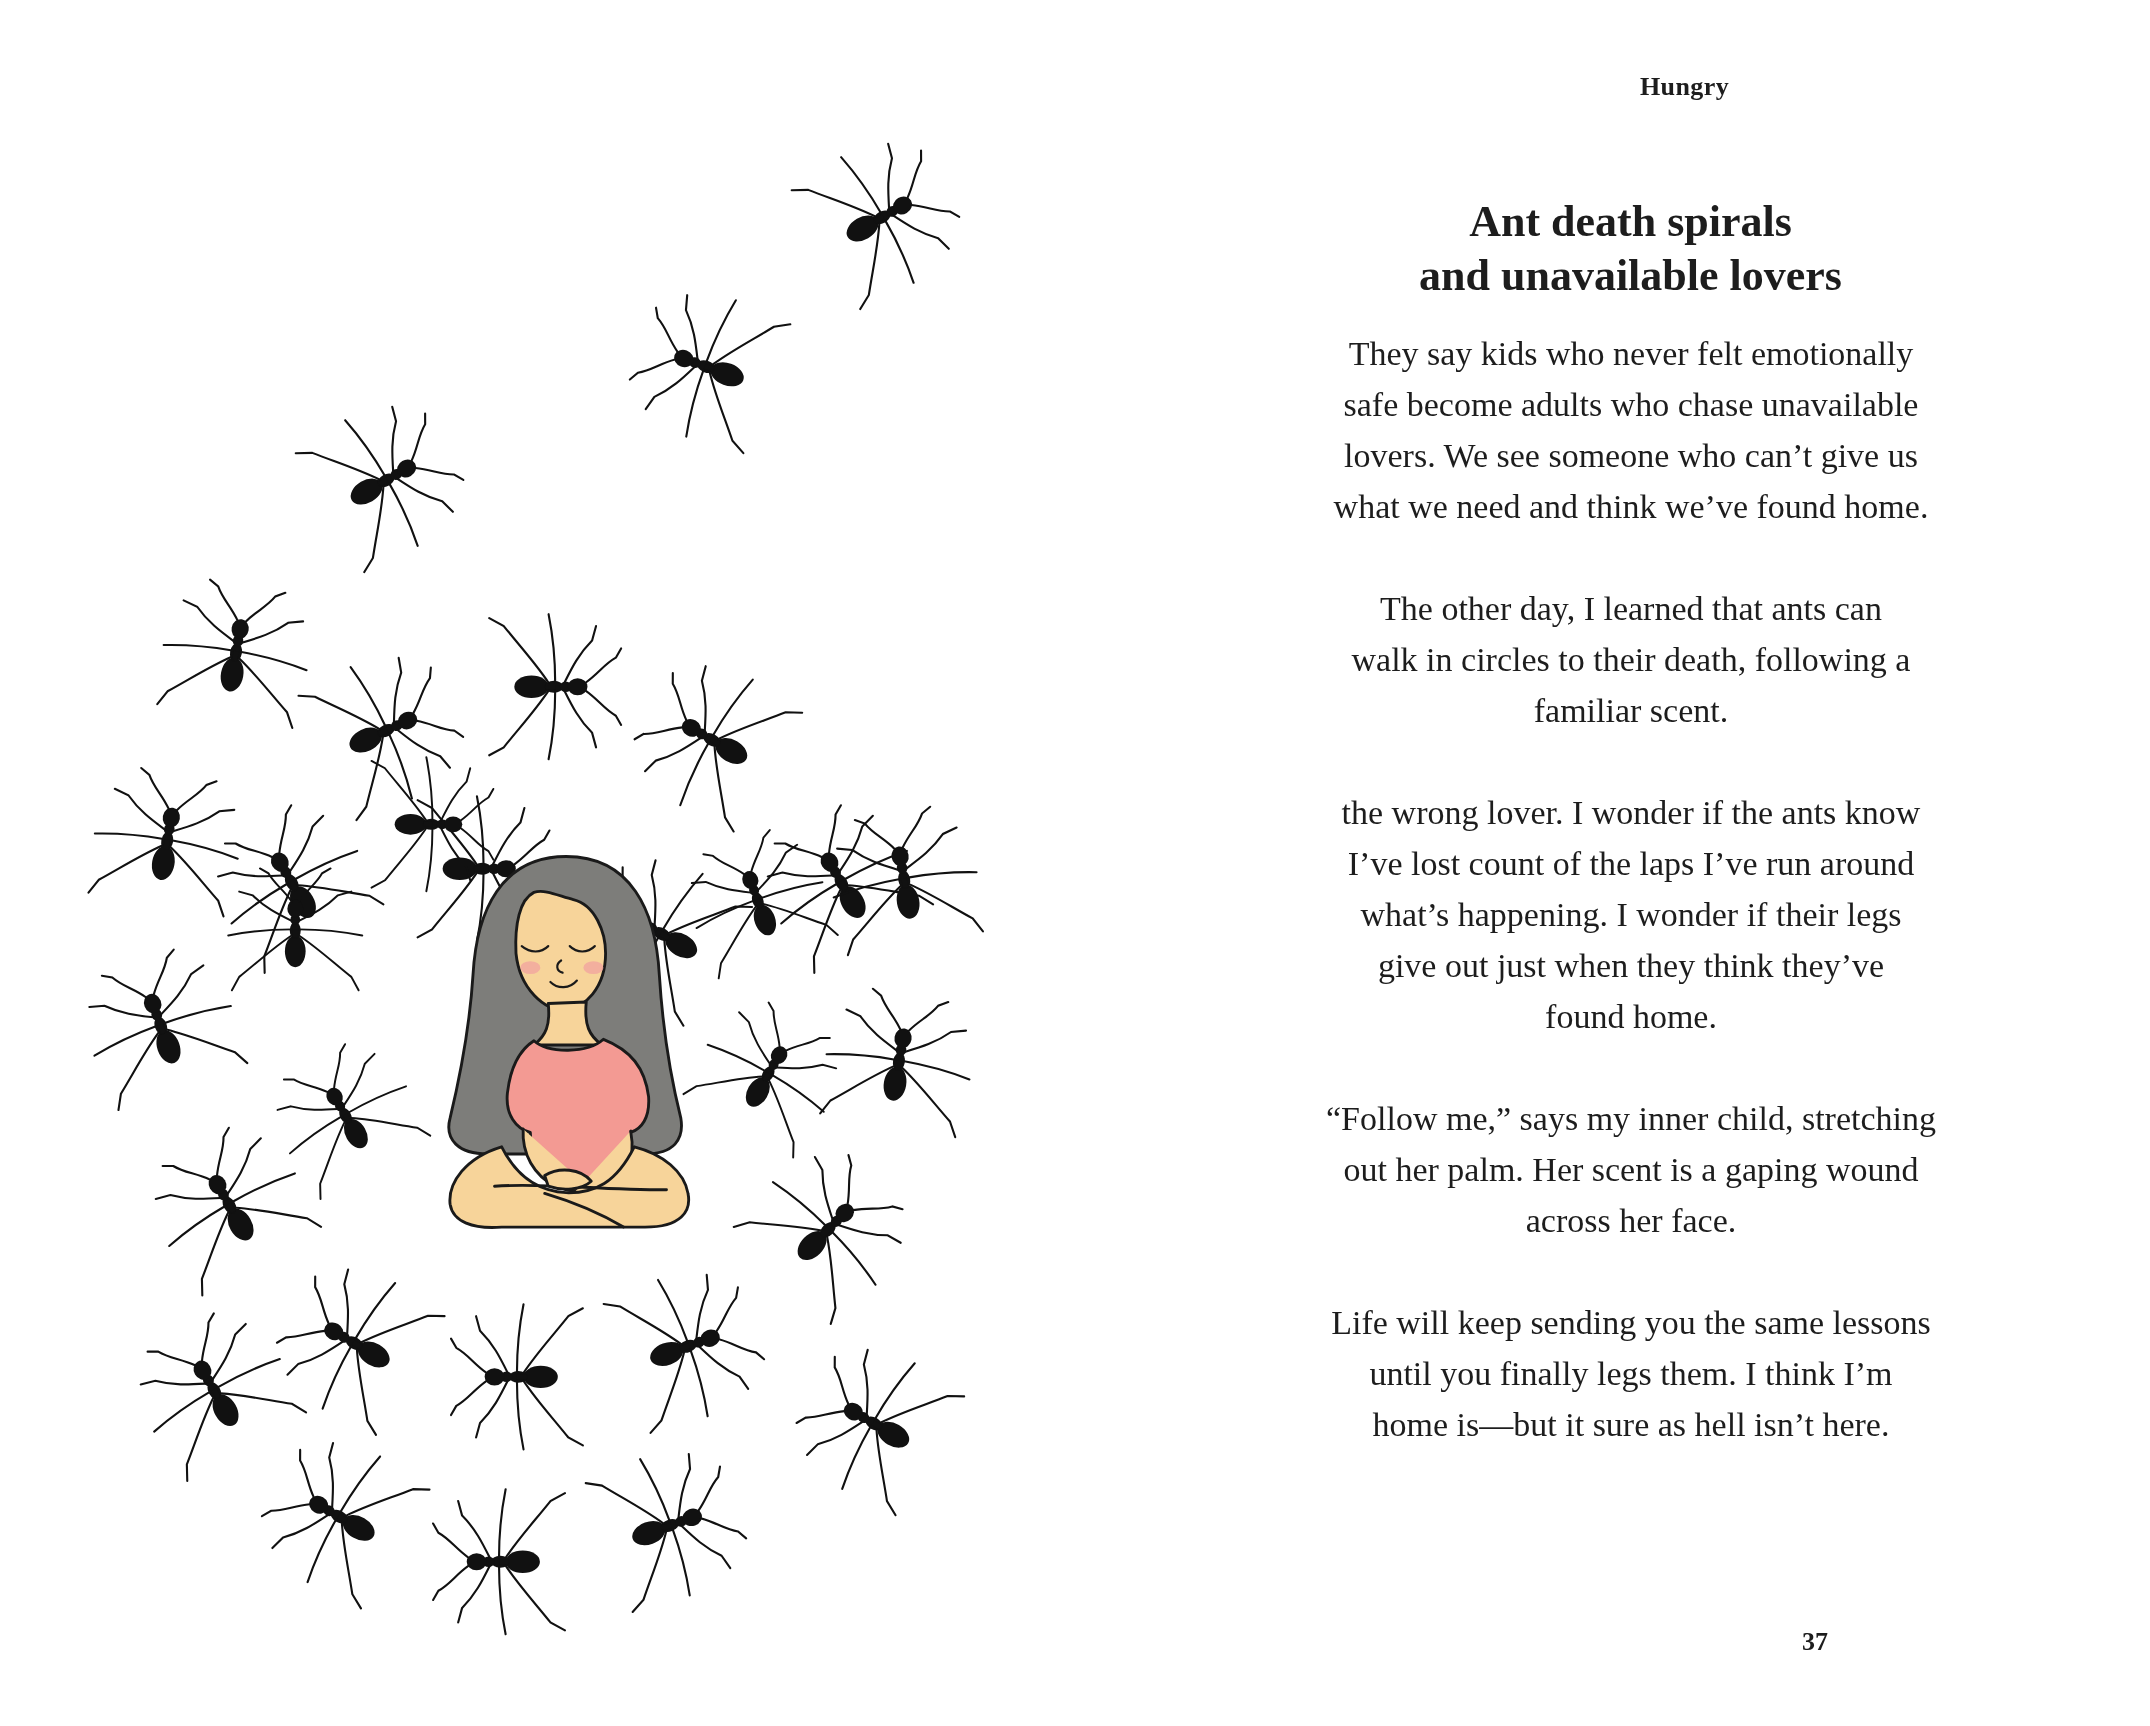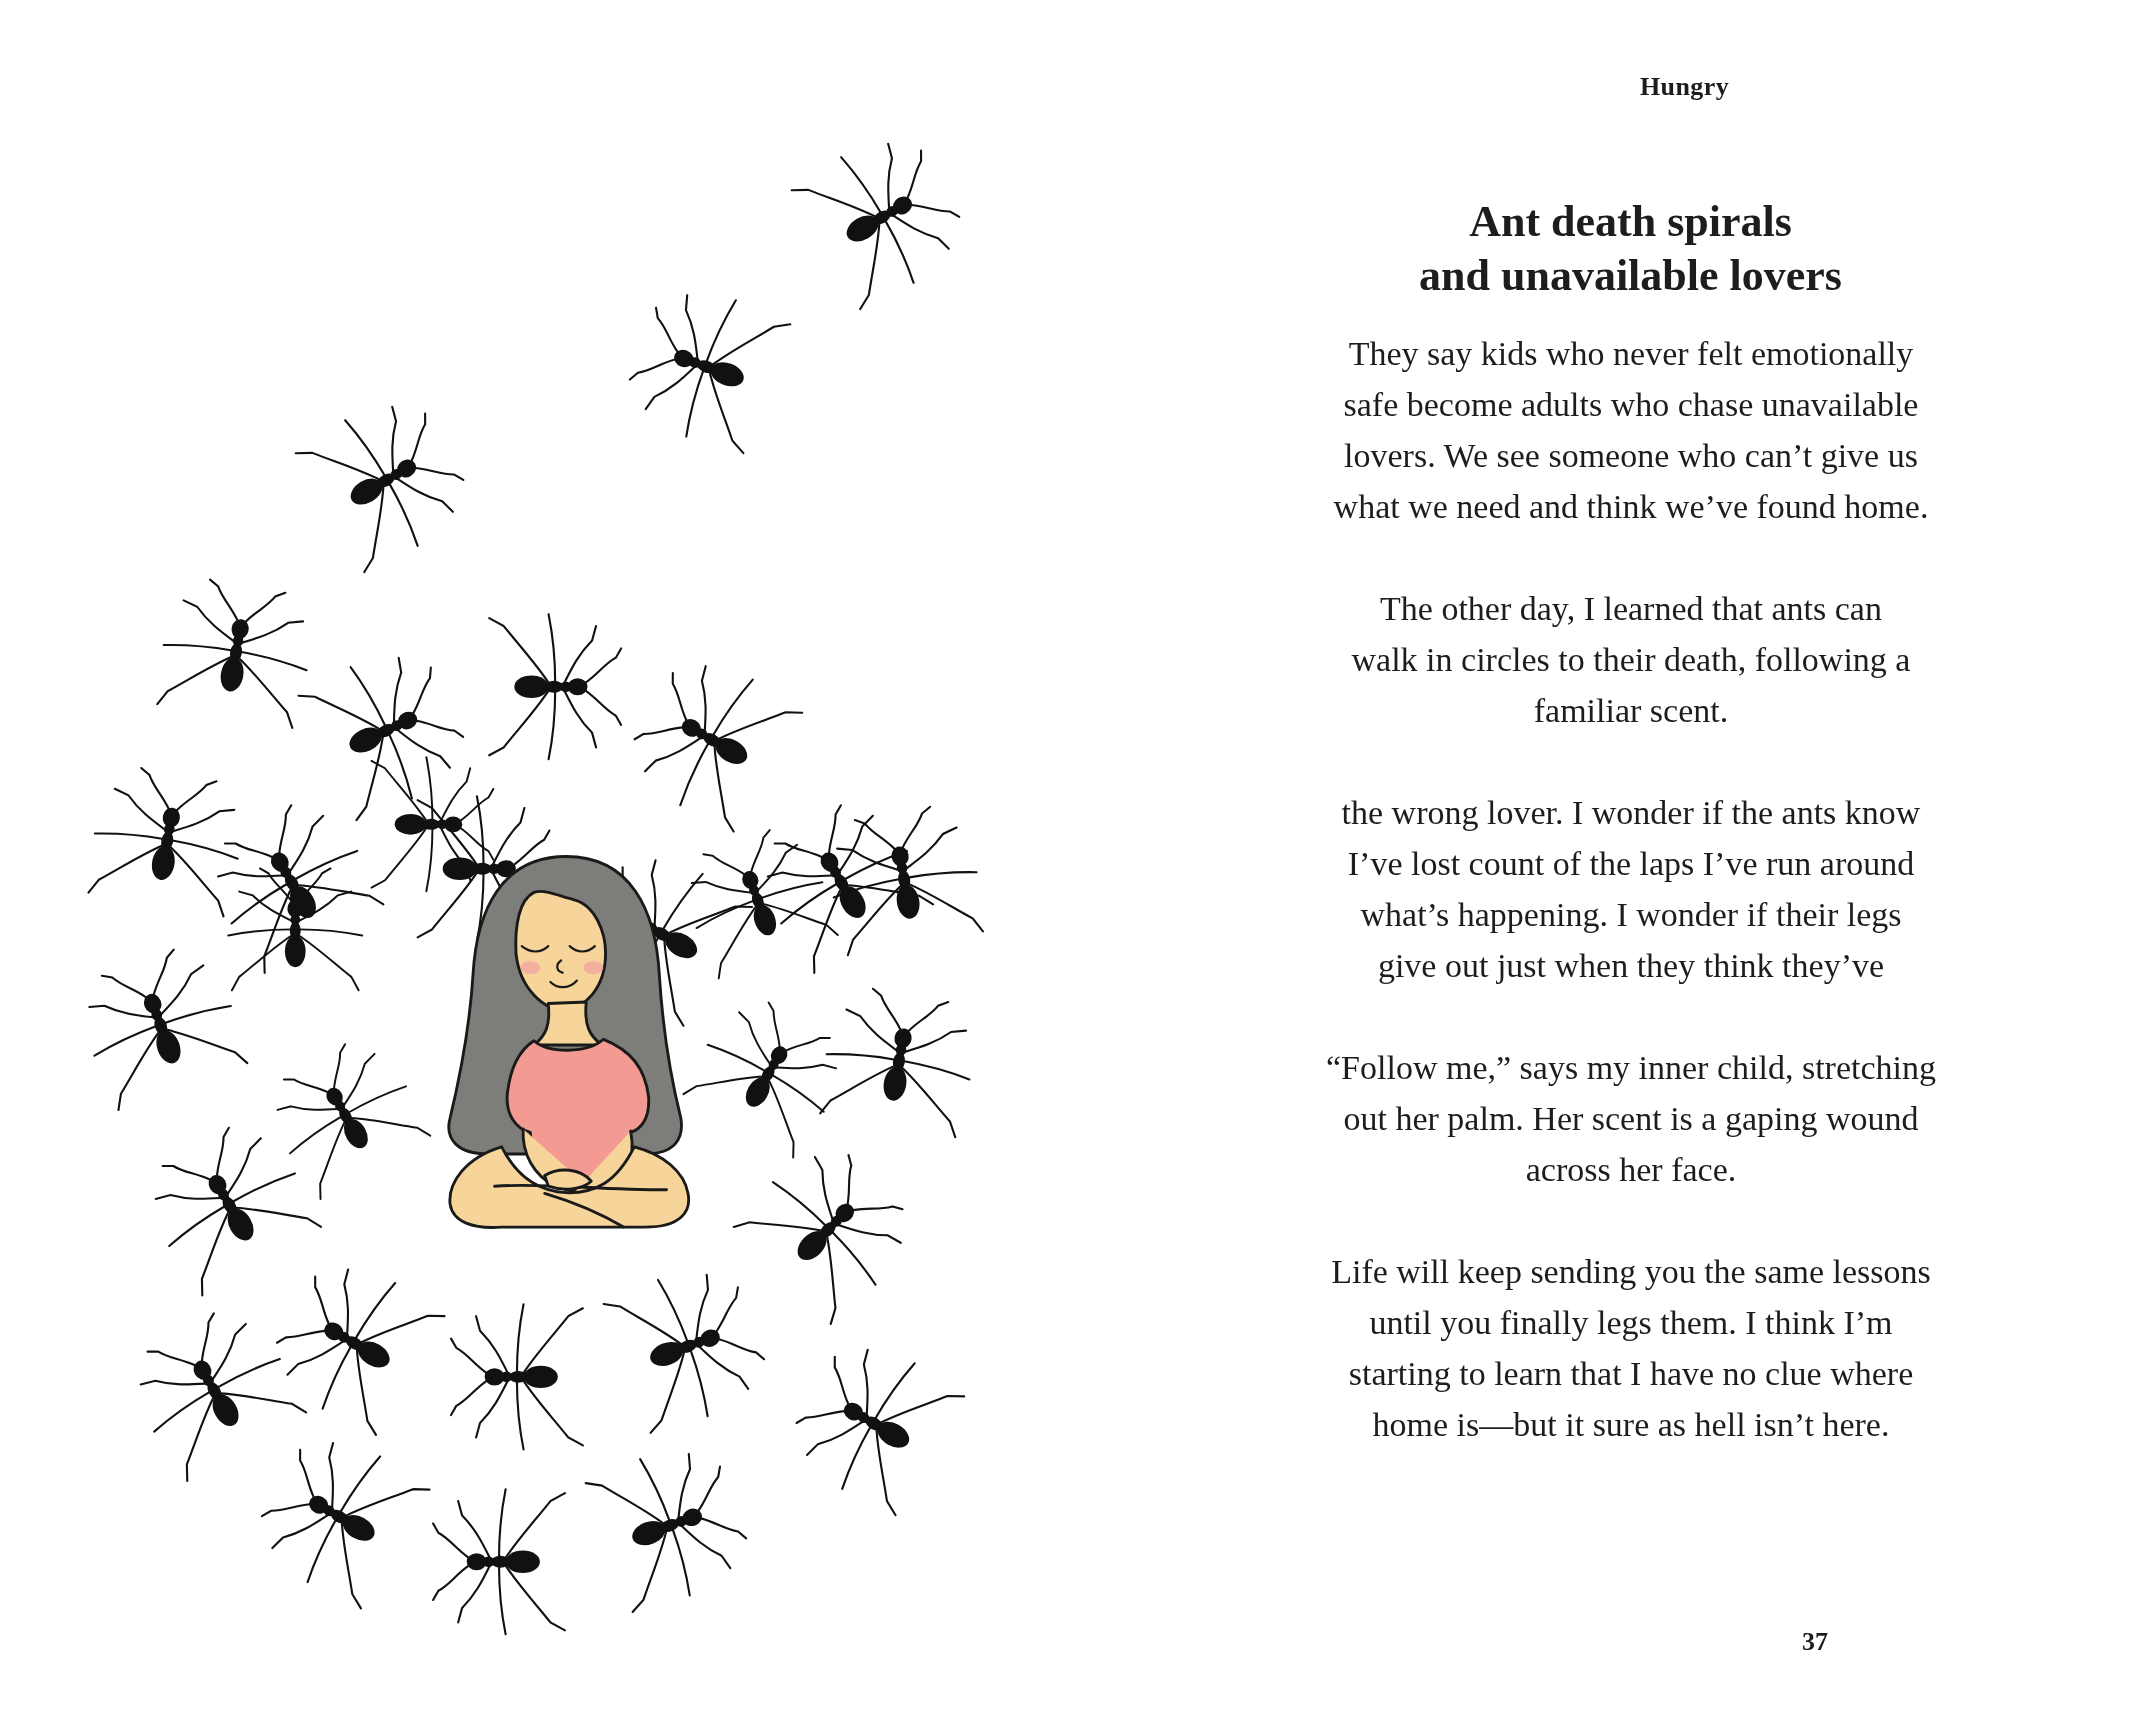--- a/index.html
+++ b/index.html
@@ -134,29 +134,29 @@
     <p class="para">
       <span>The other day, I learned that ants can</span>
       <span>walk in circles to their death, following a</span>
       <span>familiar scent.</span>
     </p>
     <p class="para">
       <span>the wrong lover. I wonder if the ants know</span>
       <span>I’ve lost count of the laps I’ve run around</span>
       <span>what’s happening. I wonder if their legs</span>
       <span>give out just when they think they’ve</span>
+      <span>found home.</span>
     </p>
     <p class="para">
       <span>“Follow me,” says my inner child, stretching</span>
       <span>out her palm. Her scent is a gaping wound</span>
       <span>across her face.</span>
     </p>
     <p class="para">
       <span>Life will keep sending you the same lessons</span>
       <span>until you finally legs them. I think I’m</span>
-      <span>starting to learn that I have no clue where</span>
       <span>home is—but it sure as hell isn’t here.</span>
     </p>
   </div>
 
   <div class="page-number">37</div>
 </div>
 
 
 </body></html>

